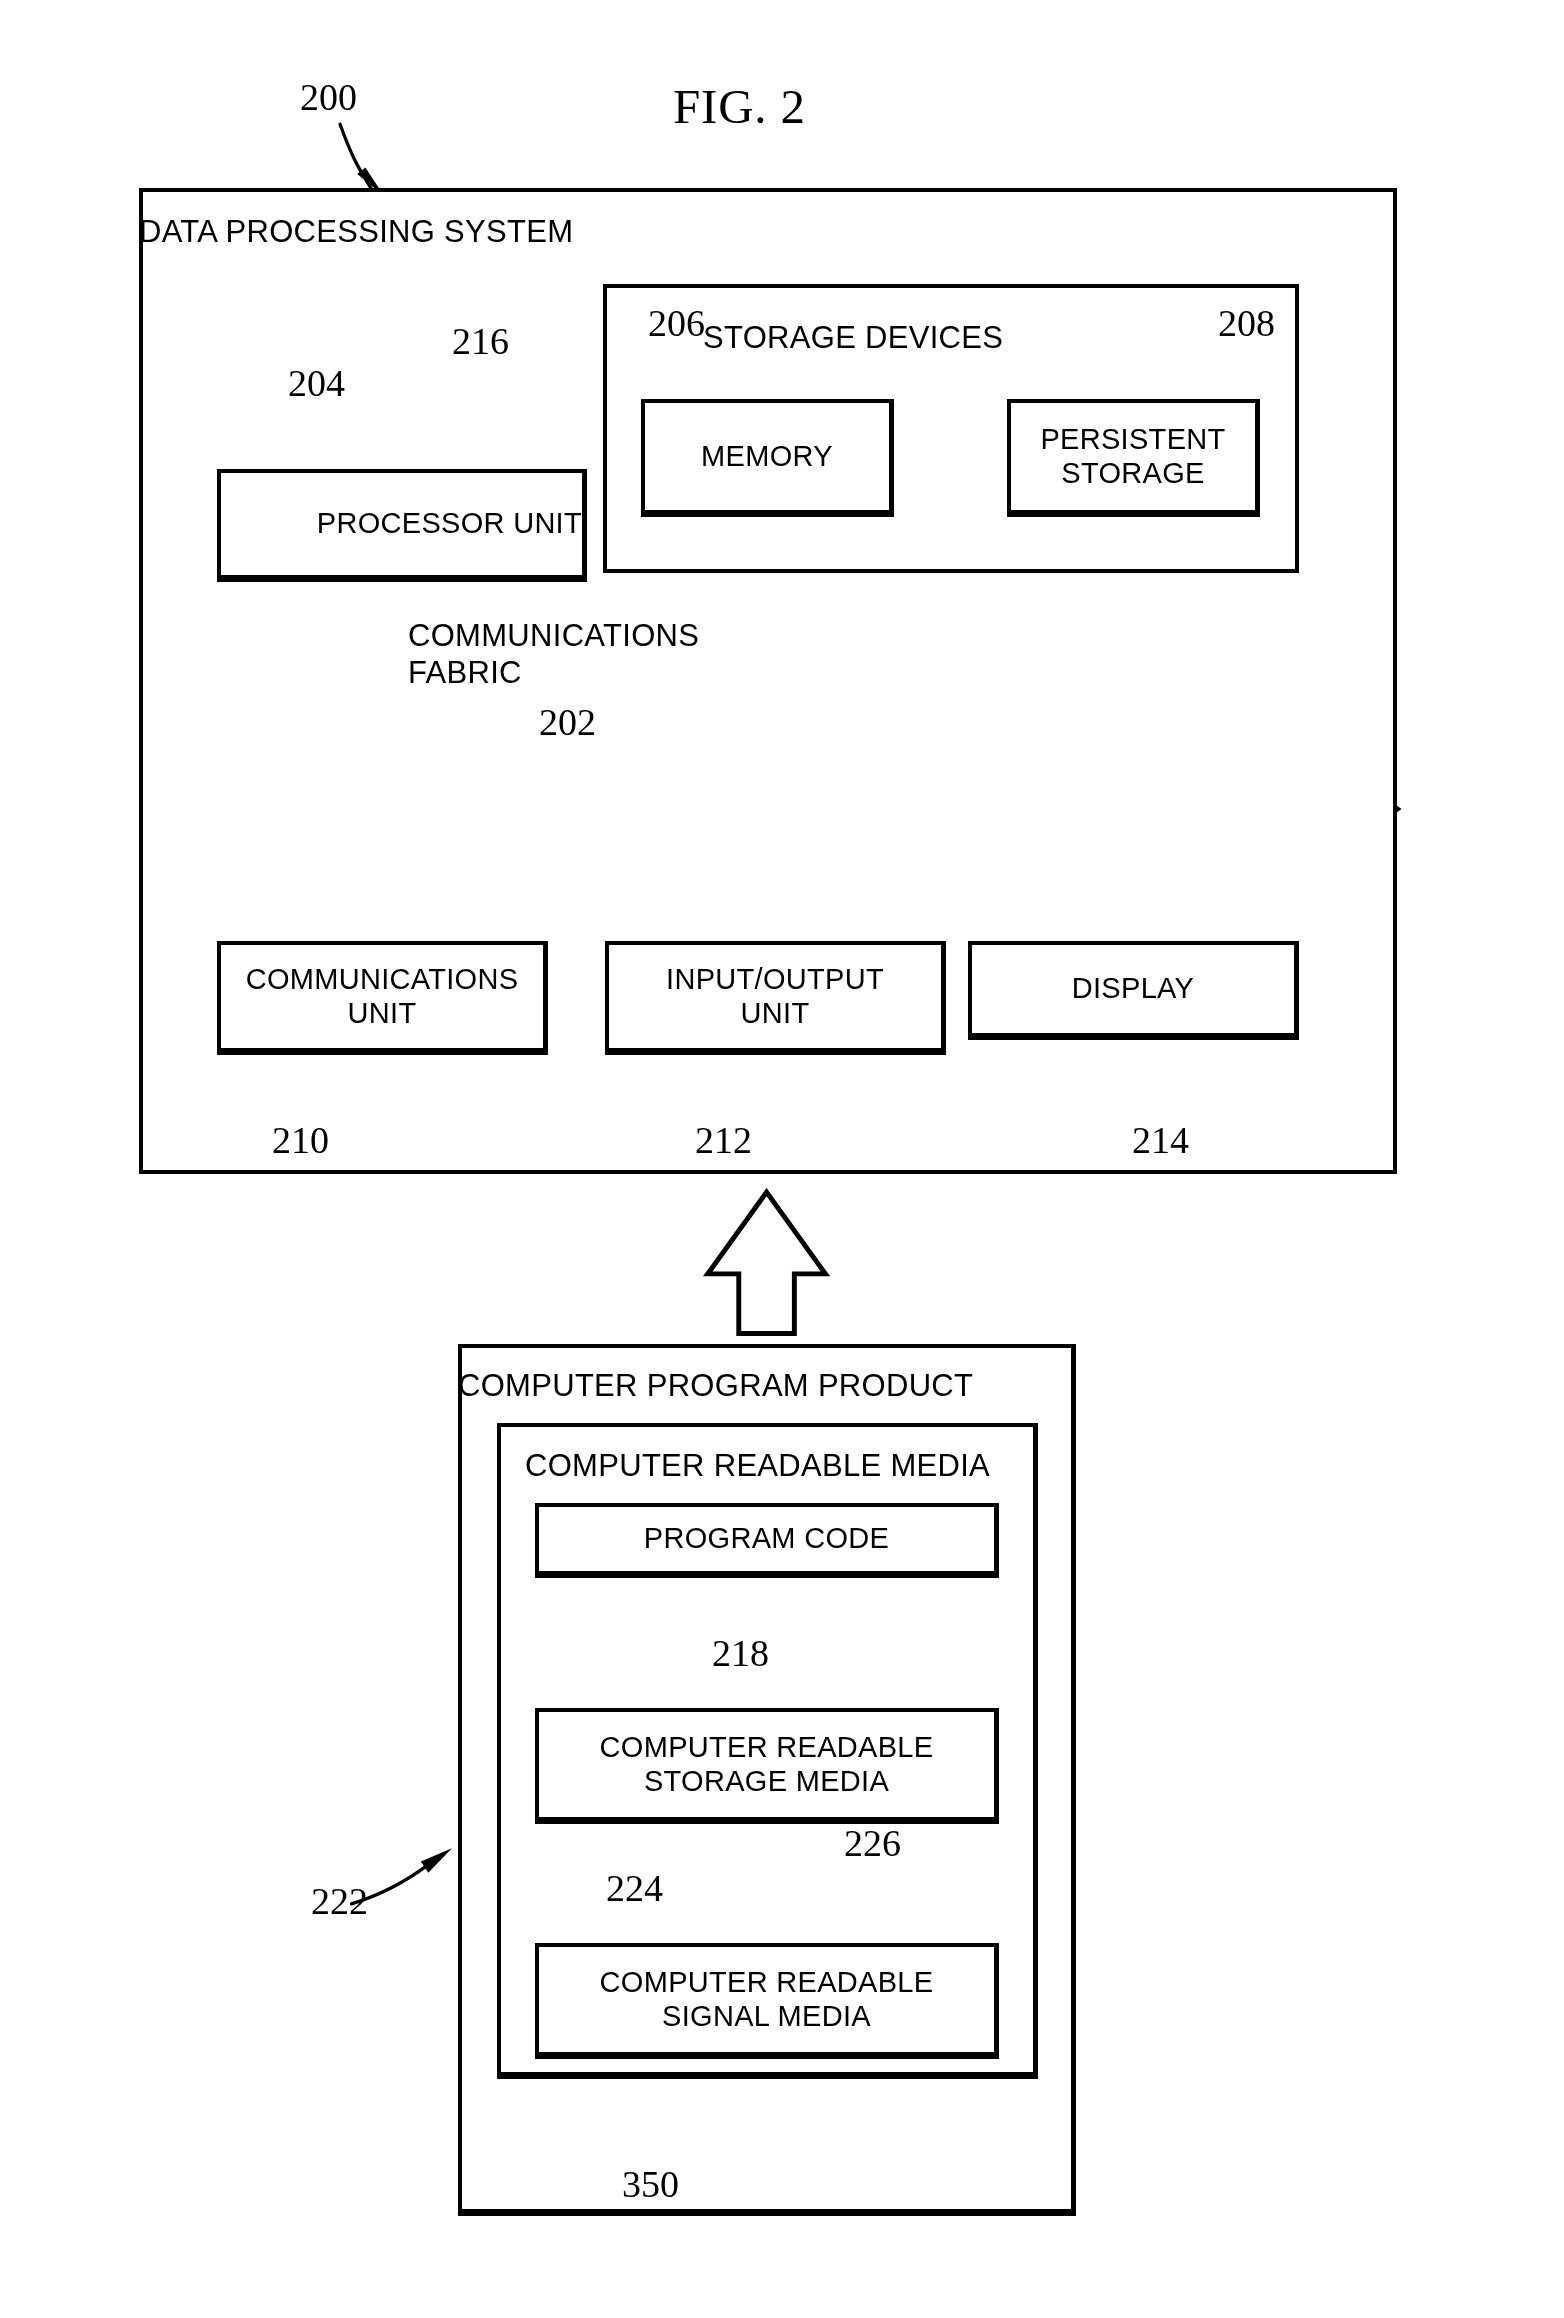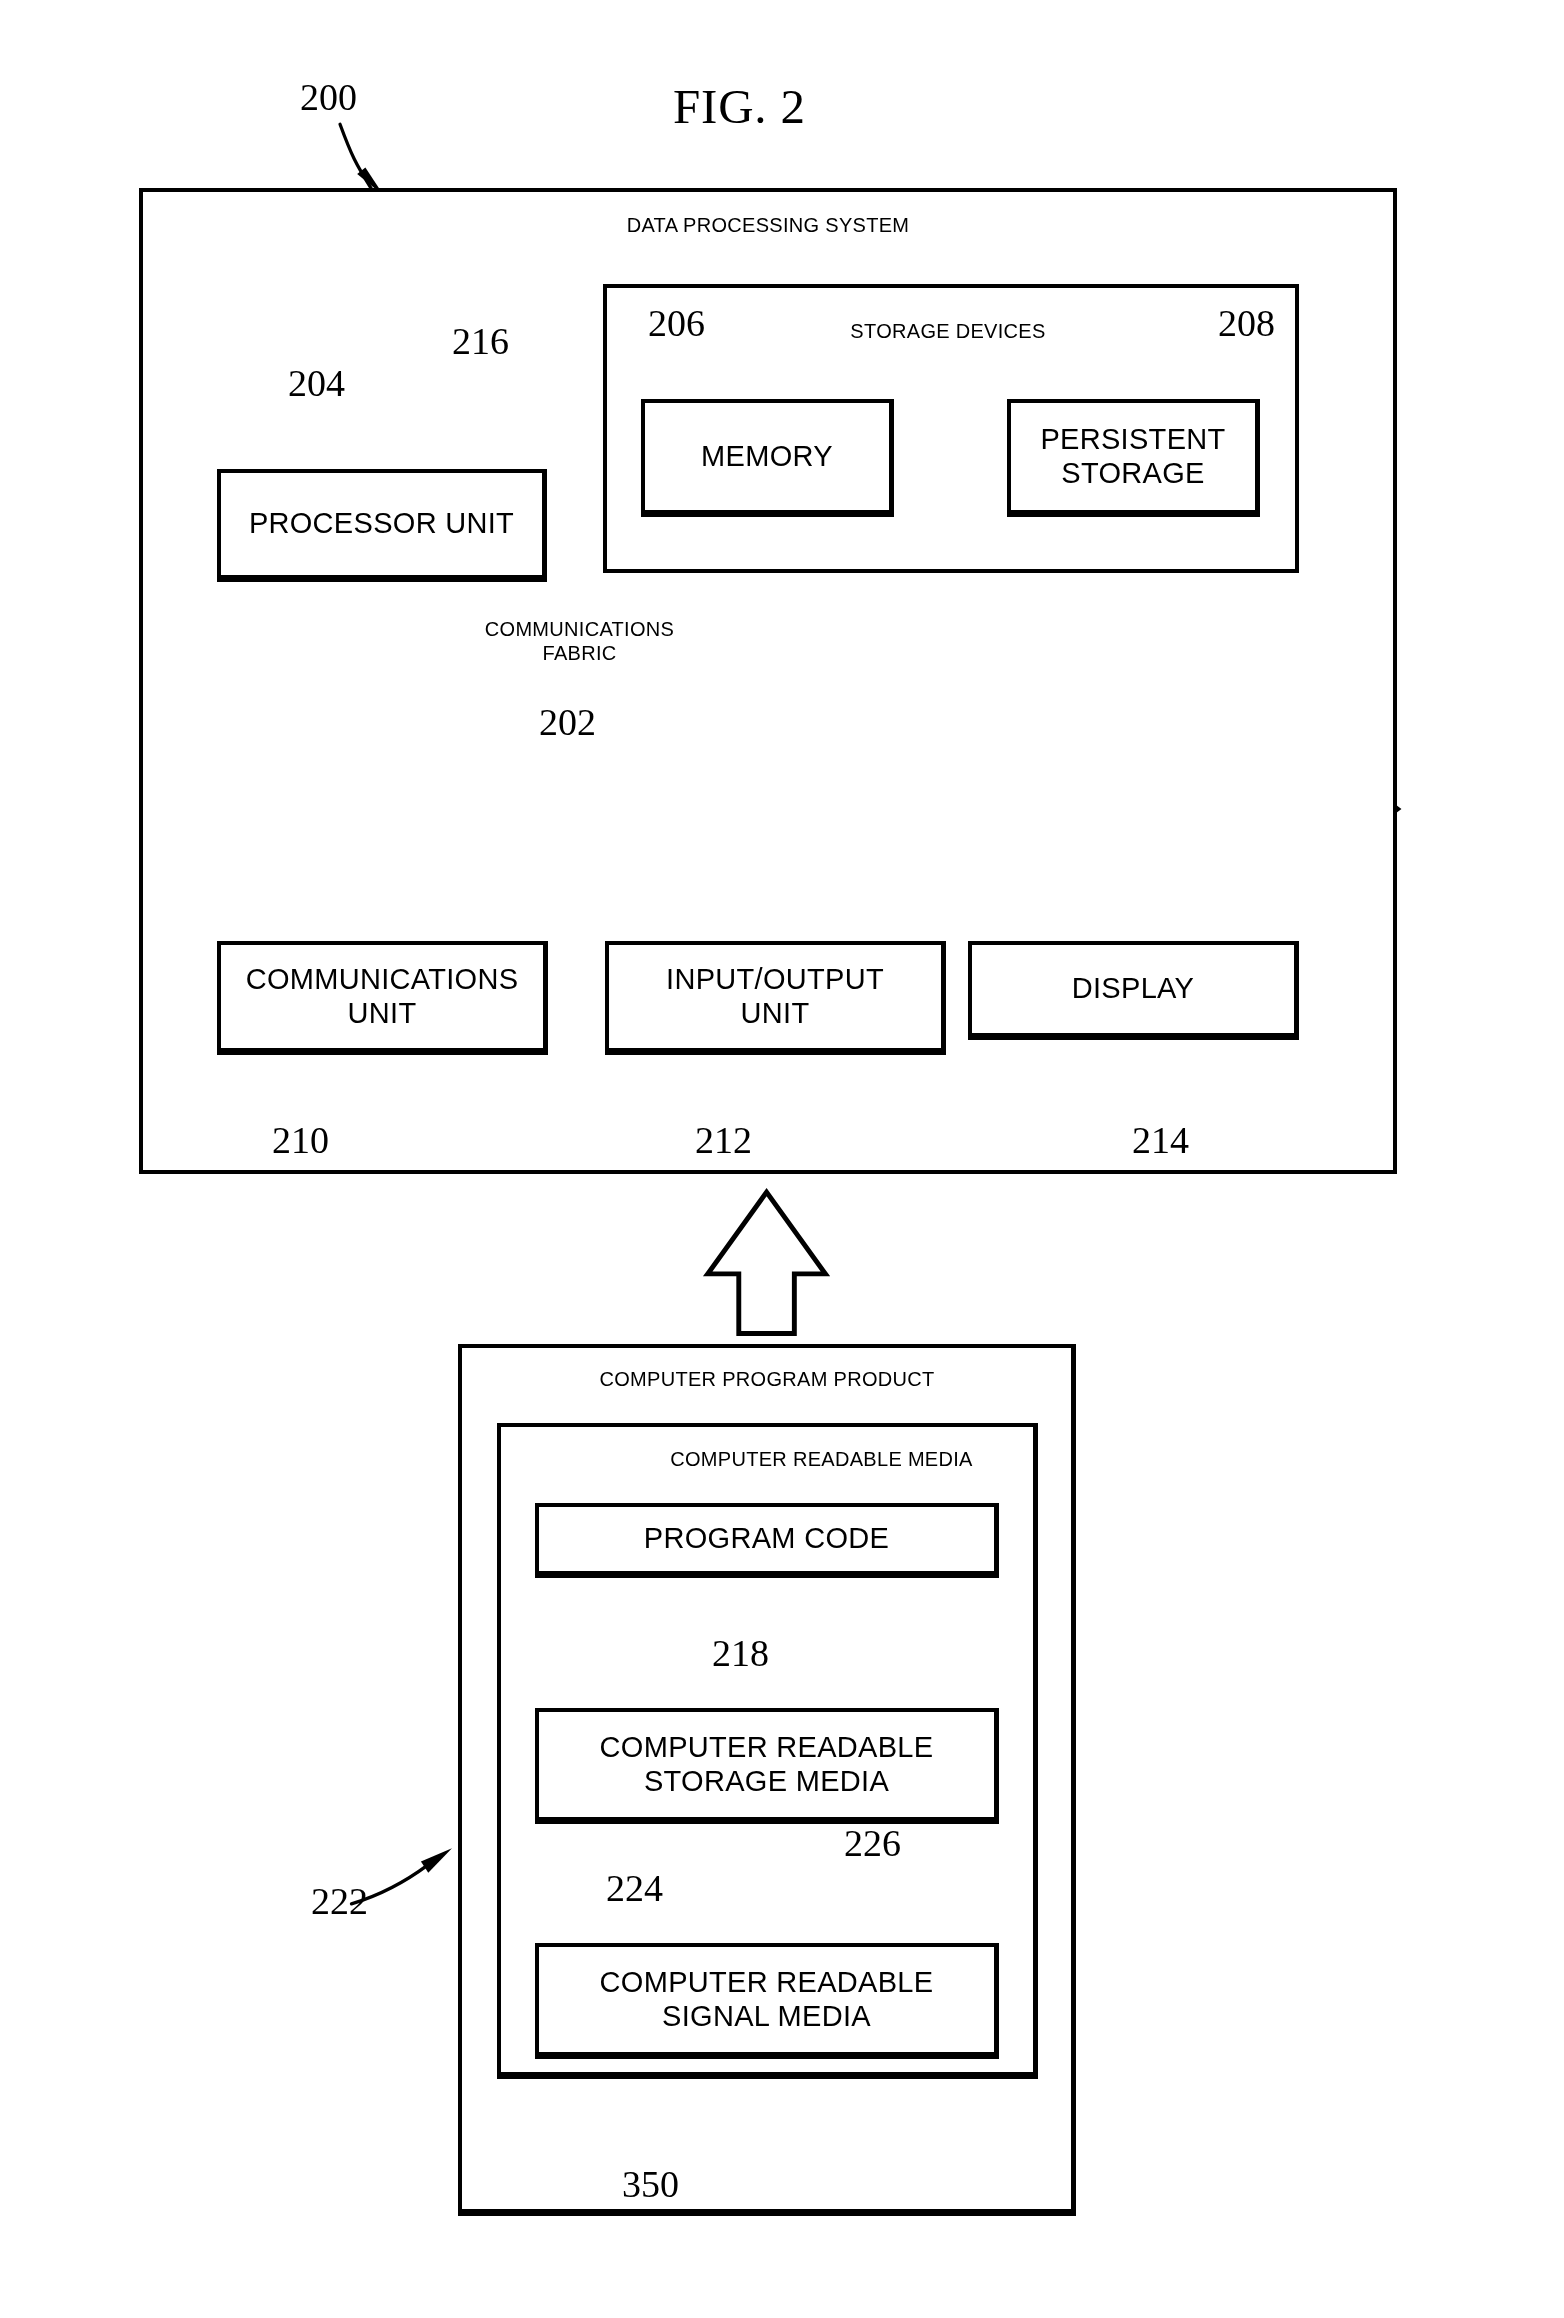--- a/index.html
+++ b/index.html
@@ -56,24 +56,23 @@
   }
   .box-label {
     font-size: 29px;
     line-height: 1.16;
     letter-spacing: 0.3px;
     white-space: pre-line;
   }
 
   
   .caption {
-    font-size: 20px;
+    font-size: 31px;
     letter-spacing: 0.3px;
     line-height: 1.18;
-    text-align: center;
     white-space: pre-line;
   }
 
   
   #vector-layer {
     position: absolute;
     left: 0;
     top: 0;
     width: 1565px;
     height: 2319px;
@@ -265,21 +264,21 @@
     <span class="box-label">MEMORY</span>
   </div>
 
   <div class="abs box shadow" style="left:1007px; top:399px; width:253px; height:118px;">
     <span class="box-label">PERSISTENT
 STORAGE</span>
   </div>
 
   <div class="abs ref" style="left:288px; top:364px;">204</div>
 
-  <div class="abs box shadow" style="left:217px; top:469px; width:330px; height:113px;">
+  <div class="abs box shadow" style="left:217px; top:469px; width:370px; height:113px;justify-content:flex-end;">
     <span class="box-label">PROCESSOR UNIT</span>
   </div>
 
   <div class="abs caption" style="left:408px; top:618px; width:343px;">COMMUNICATIONS
 FABRIC</div>
 
   <div class="abs ref" style="left:539px; top:703px;">202</div>
 
   <div class="abs box shadow" style="left:217px; top:941px; width:331px; height:114px;">
     <span class="box-label">COMMUNICATIONS

